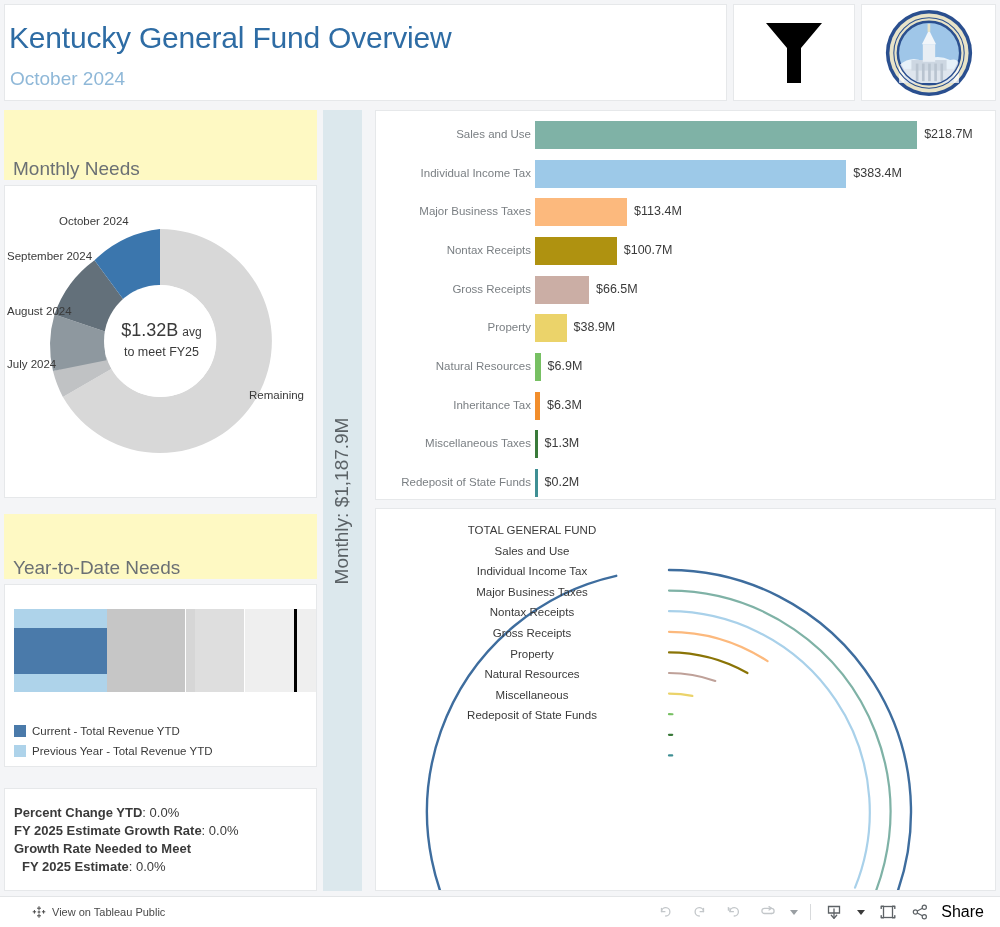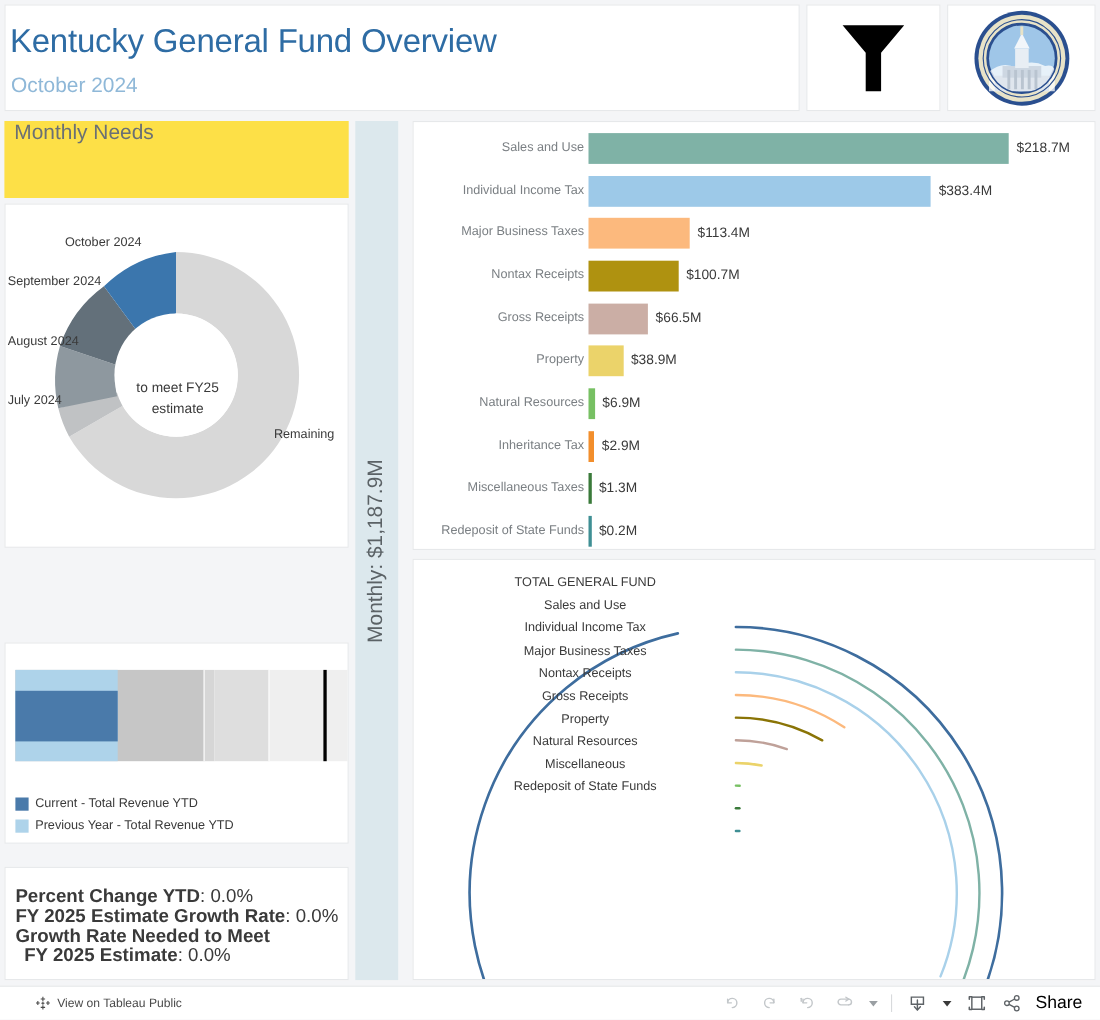--- a/index.html
+++ b/index.html
@@ -43,22 +43,22 @@
     position: absolute; left: 861px; top: 4px;
     width: 135px; height: 97px;
     background: #ffffff; border: 1px solid #e6e8ea;
     display: flex; align-items: center; justify-content: center;
   }
   .seal { width: 88px; height: 88px; }
 
   
   .panel-head {
     position: absolute;
-    background: #fde047;
-    display: flex; align-items: flex-start;
+    background: #fef9c3;
+    display: flex; align-items: flex-end;
   }
   .panel-head span {
     padding-left: 9px; font-size: 19px; color: #6b7074; font-weight: normal;
   }
   .white-card {
     position: absolute; background: #ffffff; border: 1px solid #e6e8ea;
   }
 
   #monthly-head { left: 4px; top: 110px; width: 313px; height: 70px; }
   #donut-card   { left: 4px; top: 185px; width: 313px; height: 313px; }
@@ -108,21 +108,21 @@
   }
   .bullet-gridline { position: absolute; top: 24px; width: 1px; height: 83px; background: #ffffff; }
   .legend-row {
     position: absolute; display: flex; align-items: center; gap: 6px;
     font-size: 11.5px; color: #3a3a3a; white-space: nowrap;
   }
   .legend-sw { width: 12px; height: 12px; display: inline-block; }
 
   
   .stat-line {
-    position: absolute; left: 9px; font-size: 17px; color: #3a3a3a; white-space: nowrap;
+    position: absolute; left: 9px; font-size: 13px; color: #3a3a3a; white-space: nowrap;
   }
   .stat-line b { font-weight: bold; }
 
   
   #bar-card { left: 375px; top: 110px; width: 621px; height: 390px; }
   .bar-row { position: absolute; left: 0; width: 619px; height: 38.6px; }
   .bar-lbl {
     position: absolute; left: 0; width: 155px; text-align: right;
     font-size: 11.5px; color: #7a7f83; white-space: nowrap;
   }
@@ -215,31 +215,36 @@
         <path d="M 57.9 211 A 112 112 0 0 1 48.0 185.1 L 102.4 170.5 A 56 56 0 0 0 106.7 182.8 Z" fill="#c0c2c4"></path>
 
         <path d="M 48.0 185.1 A 112 112 0 0 1 49.5 128.5 L 102.2 146.3 A 56 56 0 0 0 101.4 174.3 Z" fill="#8e989f"></path>
 
         <path d="M 49.5 128.5 A 112 112 0 0 1 89.5 74.3 L 122.8 119.4 A 56 56 0 0 0 102.2 146.3 Z" fill="#63707a"></path>
 
         <path d="M 89.5 74.3 A 112 112 0 0 1 155 43 L 155 99 A 56 56 0 0 0 122.8 119.4 Z" fill="#3b76ad"></path>
         <circle cx="155" cy="155" r="56" fill="#ffffff"></circle>
       </svg>
 
+      <div class="donut-center-1">
+        <span>$1.32B</span><span class="sm" style="margin-left:4px">avg</span>
+      </div>
       <div class="donut-center-2">to meet FY25</div>
-      <div class="donut-center-3">estimate</div>
 
       <div class="donut-lbl" style="left:54px; top:29px;">October 2024</div>
       <div class="donut-lbl" style="left:2px;  top:64px;">September 2024</div>
       <div class="donut-lbl" style="left:2px;  top:119px;">August 2024</div>
       <div class="donut-lbl" style="left:2px;  top:172px;">July 2024</div>
       <div class="donut-lbl" style="left:244px;top:203px;">Remaining</div>
     </div>
   </div>
 
+  <div class="panel-head" id="ytd-head">
+    <span>Year-to-Date Needs</span>
+  </div>
 
   <div class="white-card" id="bullet-card">
     <div class="bullet-area">
 
       <div class="bullet-band" style="left:9px;  width:172px; background:#c6c6c6;"></div>
       <div class="bullet-band" style="left:181px;width:9px;   background:#d6d6d6;"></div>
       <div class="bullet-band" style="left:190px;width:50px;  background:#dedede;"></div>
       <div class="bullet-band" style="left:240px;width:71px;  background:#efefef;"></div>
       <div class="bullet-gridline" style="left:180px;"></div>
       <div class="bullet-gridline" style="left:239px;"></div>
@@ -312,21 +317,21 @@
           <div class="bar-val" style="left: 197.587px; top: 6px;">$38.9M</div>
         </div>
         <div class="bar-row" style="top: 241.9px;">
           <div class="bar-lbl" style="top: 7px;">Natural Resources</div>
           <div class="bar-rect" style="width: 5.6028px; height: 28px; background: rgb(119, 192, 99);"></div>
           <div class="bar-val" style="left: 171.603px; top: 6px;">$6.9M</div>
         </div>
         <div class="bar-row" style="top: 280.55px;">
           <div class="bar-lbl" style="top: 7px;">Inheritance Tax</div>
           <div class="bar-rect" style="width: 5.1156px; height: 28px; background: rgb(242, 142, 44);"></div>
-          <div class="bar-val" style="left: 171.116px; top: 6px;">$2.9M</div>
+          <div class="bar-val" style="left: 171.116px; top: 6px;">$6.3M</div>
         </div>
         <div class="bar-row" style="top: 319.2px;">
           <div class="bar-lbl" style="top: 7px;">Miscellaneous Taxes</div>
           <div class="bar-rect" style="width: 2.5px; height: 28px; background: rgb(58, 122, 58);"></div>
           <div class="bar-val" style="left: 168.5px; top: 6px;">$1.3M</div>
         </div>
         <div class="bar-row" style="top: 357.85px;">
           <div class="bar-lbl" style="top: 7px;">Redeposit of State Funds</div>
           <div class="bar-rect" style="width: 2.5px; height: 28px; background: rgb(63, 143, 148);"></div>
           <div class="bar-val" style="left: 168.5px; top: 6px;">$0.2M</div>

